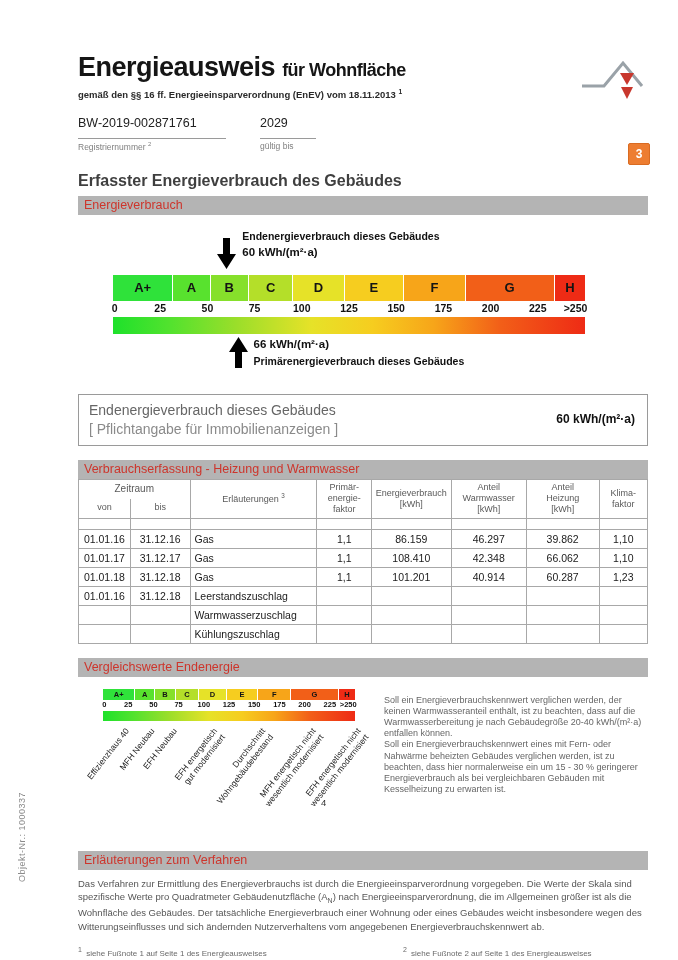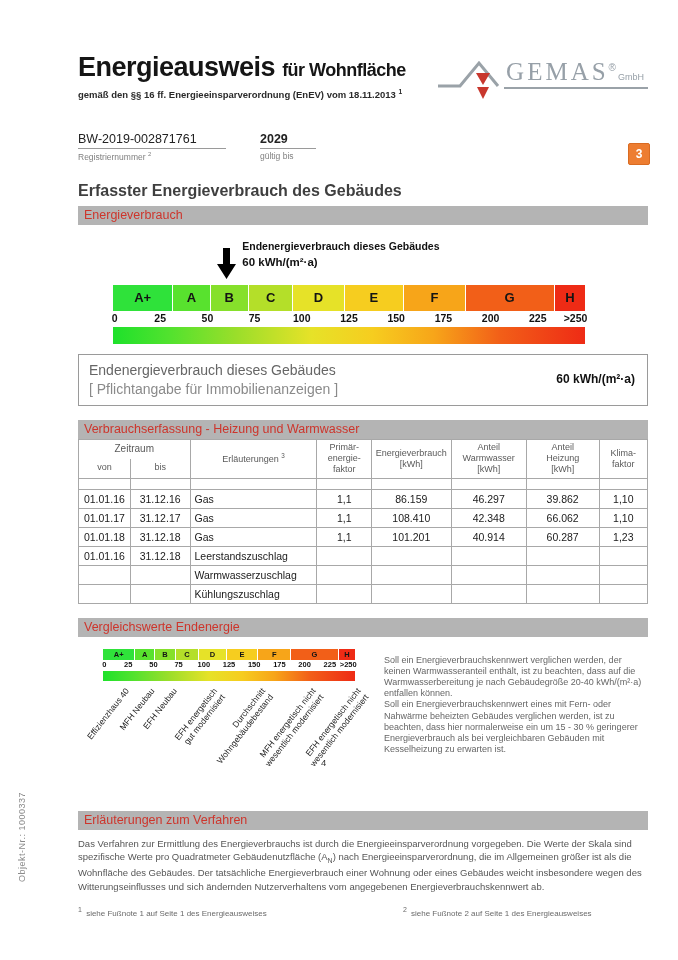--- a/index.html
+++ b/index.html
@@ -17,23 +17,23 @@
         border:1px solid #d96b22;color:#fff;font-weight:bold;font-size:12px;display:flex;
         align-items:center;justify-content:center;border-radius:2px;}
 
   
   .header{display:flex;justify-content:space-between;align-items:flex-start;}
   h1{margin:0;font-size:27px;color:#151515;letter-spacing:-.5px;}
   h1 .title-suffix{font-size:18px;}
   .subtitle{font-size:9.5px;font-weight:bold;color:#2a2a2a;margin-top:5px;}
   sup{font-size:70%;}
   .reg-row{display:flex;gap:34px;margin-top:16px;}
-  .reg-value{font-size:12.5px;color:#222;border-bottom:1px solid #9a9a9a;padding-bottom:2px;margin-top:16px;}
+  .reg-value{font-size:12.5px;color:#222;border-bottom:1px solid #9a9a9a;padding-bottom:8px;}
   .reg-field:nth-child(1) .reg-value{width:148px;}
-  .reg-field:nth-child(2) .reg-value{width:56px;font-weight:bold;}
+  .reg-field:nth-child(2) .reg-value{width:56px;}
   .reg-label{font-size:8.5px;color:#808080;margin-top:2px;}
 
   
   .logo{display:flex;align-items:flex-start;margin-top:6px;}
   .logo-text{margin-left:-6px;}
   .logo-name-row{display:flex;align-items:baseline;border-bottom:2px solid #9aa2a8;padding:0 4px 1px 2px;}
   .logo-name{font-family:"Liberation Serif",serif;font-size:25px;color:#97a0a8;letter-spacing:3px;}
   .logo-reg{font-size:10px;color:#97a0a8;transform:translateY(-9px);}
   .logo-gmbh{font-size:9px;color:#97a0a8;margin-left:2px;}
   .logo-tagline{font-size:8.5px;color:#8f9896;text-align:center;margin-top:3px;line-height:1.3;white-space:pre-line;}
@@ -137,25 +137,20 @@
       </div>
       <div class="logo">
         <span>
           <svg width="72" height="44" viewBox="0 0 72 44">
             <path d="M0 28 L22 28 L41 5 L60 28" stroke="#9aa2a8" stroke-width="3" fill="none"></path>
             <path d="M38 15 L52 15 L45 27 Z" fill="#c8372d"></path>
             <path d="M39 29 L51 29 L45 41 Z" fill="#c8372d"></path>
           </svg>
         </span>
         <div class="logo-text">
-          <div class="logo-name-row">
-            <span class="logo-name">GEMAS</span>
-            <span class="logo-reg">®</span>
-            <span class="logo-gmbh">GmbH</span>
-          </div>
         </div>
       </div>
     </div>
 
     <h2>Erfasster Energieverbrauch des Gebäudes</h2>
 
     <div class="graybar"><span>Energieverbrauch</span></div>
 
     <div class="scale-area">
       <div class="bar-wrap">
@@ -188,20 +183,31 @@
             <span style="left: 30%; transform: translateX(-50%);">75</span>
             <span style="left: 40%; transform: translateX(-50%);">100</span>
             <span style="left: 50%; transform: translateX(-50%);">125</span>
             <span style="left: 60%; transform: translateX(-50%);">150</span>
             <span style="left: 70%; transform: translateX(-50%);">175</span>
             <span style="left: 80%; transform: translateX(-50%);">200</span>
             <span style="left: 90%; transform: translateX(-50%);">225</span>
             <span style="left: 100%; transform: translateX(-90%);">&gt;250</span>
           </div>
         <div class="gradient-bar"></div>
+        <div class="annotation ann-bottom">
+          <span class="arrow" id="arrow-up" style="left: calc(26.4% - 9px);">
+            <svg width="19" height="31" viewBox="0 0 19 31">
+                <path d="M6 31 h7 v-16 h6 L9.5 0 L0 15 h6 z" fill="#000"></path>
+              </svg>
+          </span>
+          <div class="ann-text" id="ann-bottom-text" style="left: calc(26.4% + 16px);">
+            <div class="ann-line-lg">66 kWh/(m²·a)</div>
+            <div class="ann-line-sm">Primärenergieverbrauch dieses Gebäudes</div>
+          </div>
+        </div>
       </div>
     </div>
 
     <div class="summary-box">
       <div>
         <div class="sum-title">Endenergieverbrauch dieses Gebäudes</div>
         <div class="sum-sub">[ Pflichtangabe für Immobilienanzeigen ]</div>
       </div>
       <div class="sum-value">60 kWh/(m²·a)</div>
     </div>

